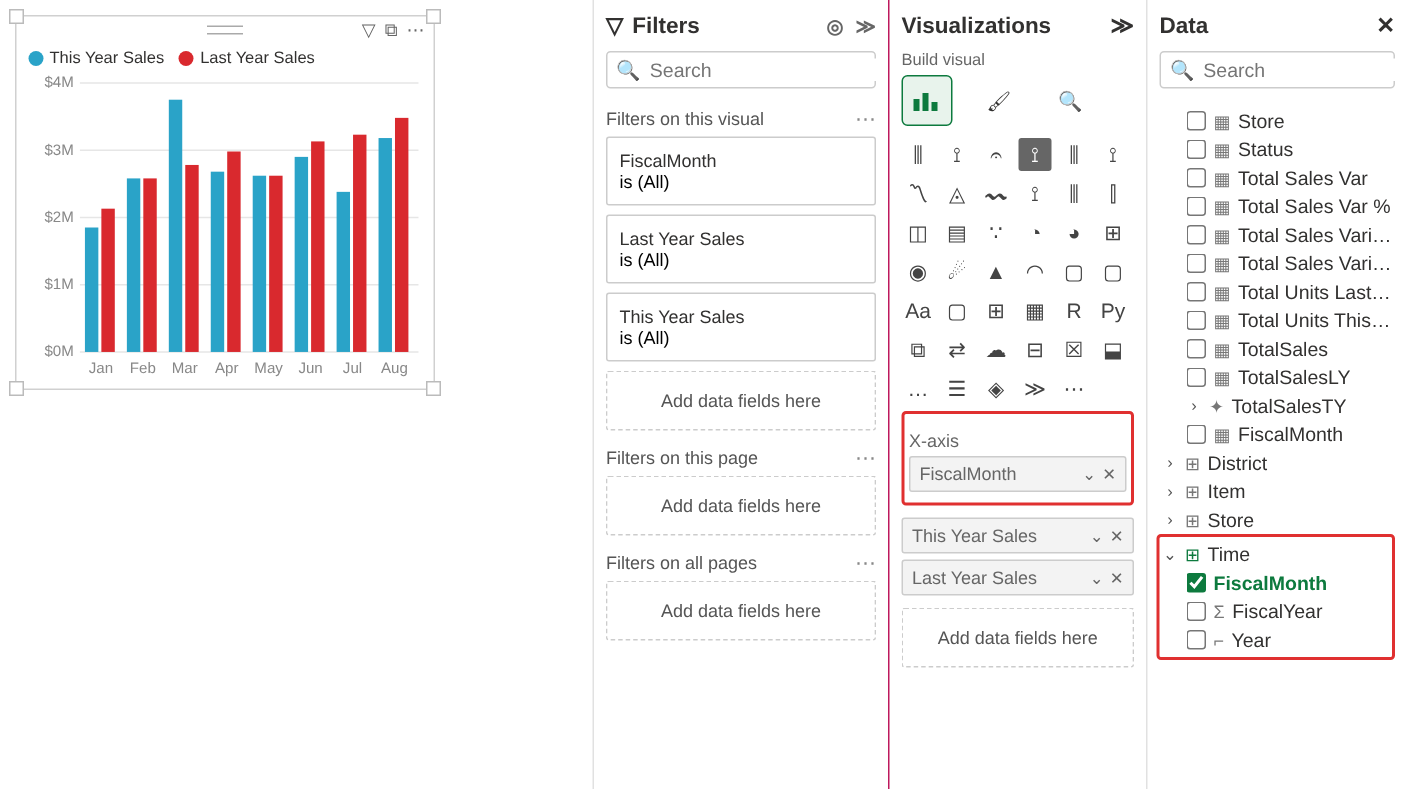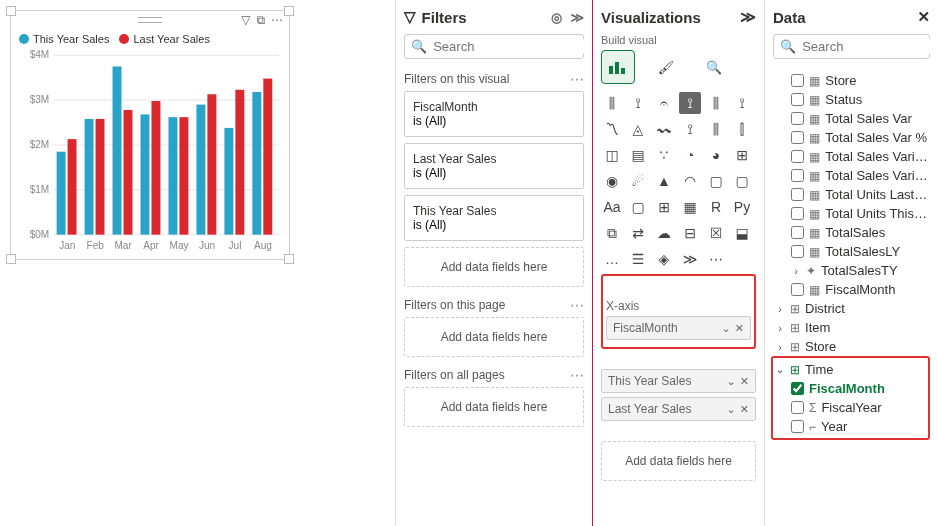--- a/index.html
+++ b/index.html
@@ -31,21 +31,21 @@
 .box{border:1px solid #ccc;border-radius:2px;padding:8px;font-size:12px;margin-bottom:6px}
 .box .l2{color:#000000}
 .addbox{border:1px dashed #ccc;border-radius:2px;padding:12px 8px;font-size:12px;color:#555;text-align:center;margin-bottom:10px}
 .viz{width:172px;border-left:1px solid #be185d;padding:8px;overflow:hidden}
 .tabs{display:flex;gap:14px;margin:4px 0 8px}
 .tab{width:34px;height:34px;display:flex;align-items:center;justify-content:center;border-radius:4px}
 .tab.active{background:#e8f3ec;border:1px solid #0d7a3e}
 .viz-grid{display:grid;grid-template-columns:repeat(6,22px);gap:4px;margin-bottom:4px}
 .viz-grid .i{width:22px;height:22px;display:flex;align-items:center;justify-content:center;color:#444;font-size:14px}
 .viz-grid .i.hl{background:#666;color:#fff;border-radius:2px}
-.fieldwell{font-size:12px;color:#666;margin-top:20px}
+.fieldwell{font-size:12px;color:#666;margin-top:8px}
 .fw-label{margin-bottom:3px}
 .fw-pill{border:1px solid #ccc;background:#f3f3f3;border-radius:2px;padding:4px 6px;display:flex;justify-content:space-between;align-items:center;font-size:12px;margin-bottom:4px}
 .fw-pill .pr{color:#666;display:flex;gap:4px;font-size:11px}
 .redbox{border:2px solid #e03030;border-radius:3px;padding:3px;margin-top:4px}
 .data{flex:1;border-left:1px solid #e1e1e1;padding:8px;overflow:hidden;font-size:13px}
 .data .row{display:flex;align-items:center;gap:5px;padding:2px 0 2px 18px;white-space:nowrap}
 .data .row.t{padding-left:2px;color:#323130}
 .data .row input[type=checkbox]{width:13px;height:13px}
 .chev{display:inline-block;width:10px;text-align:center;color:#555;font-size:11px}
 .fi{color:#777;font-size:12px}

